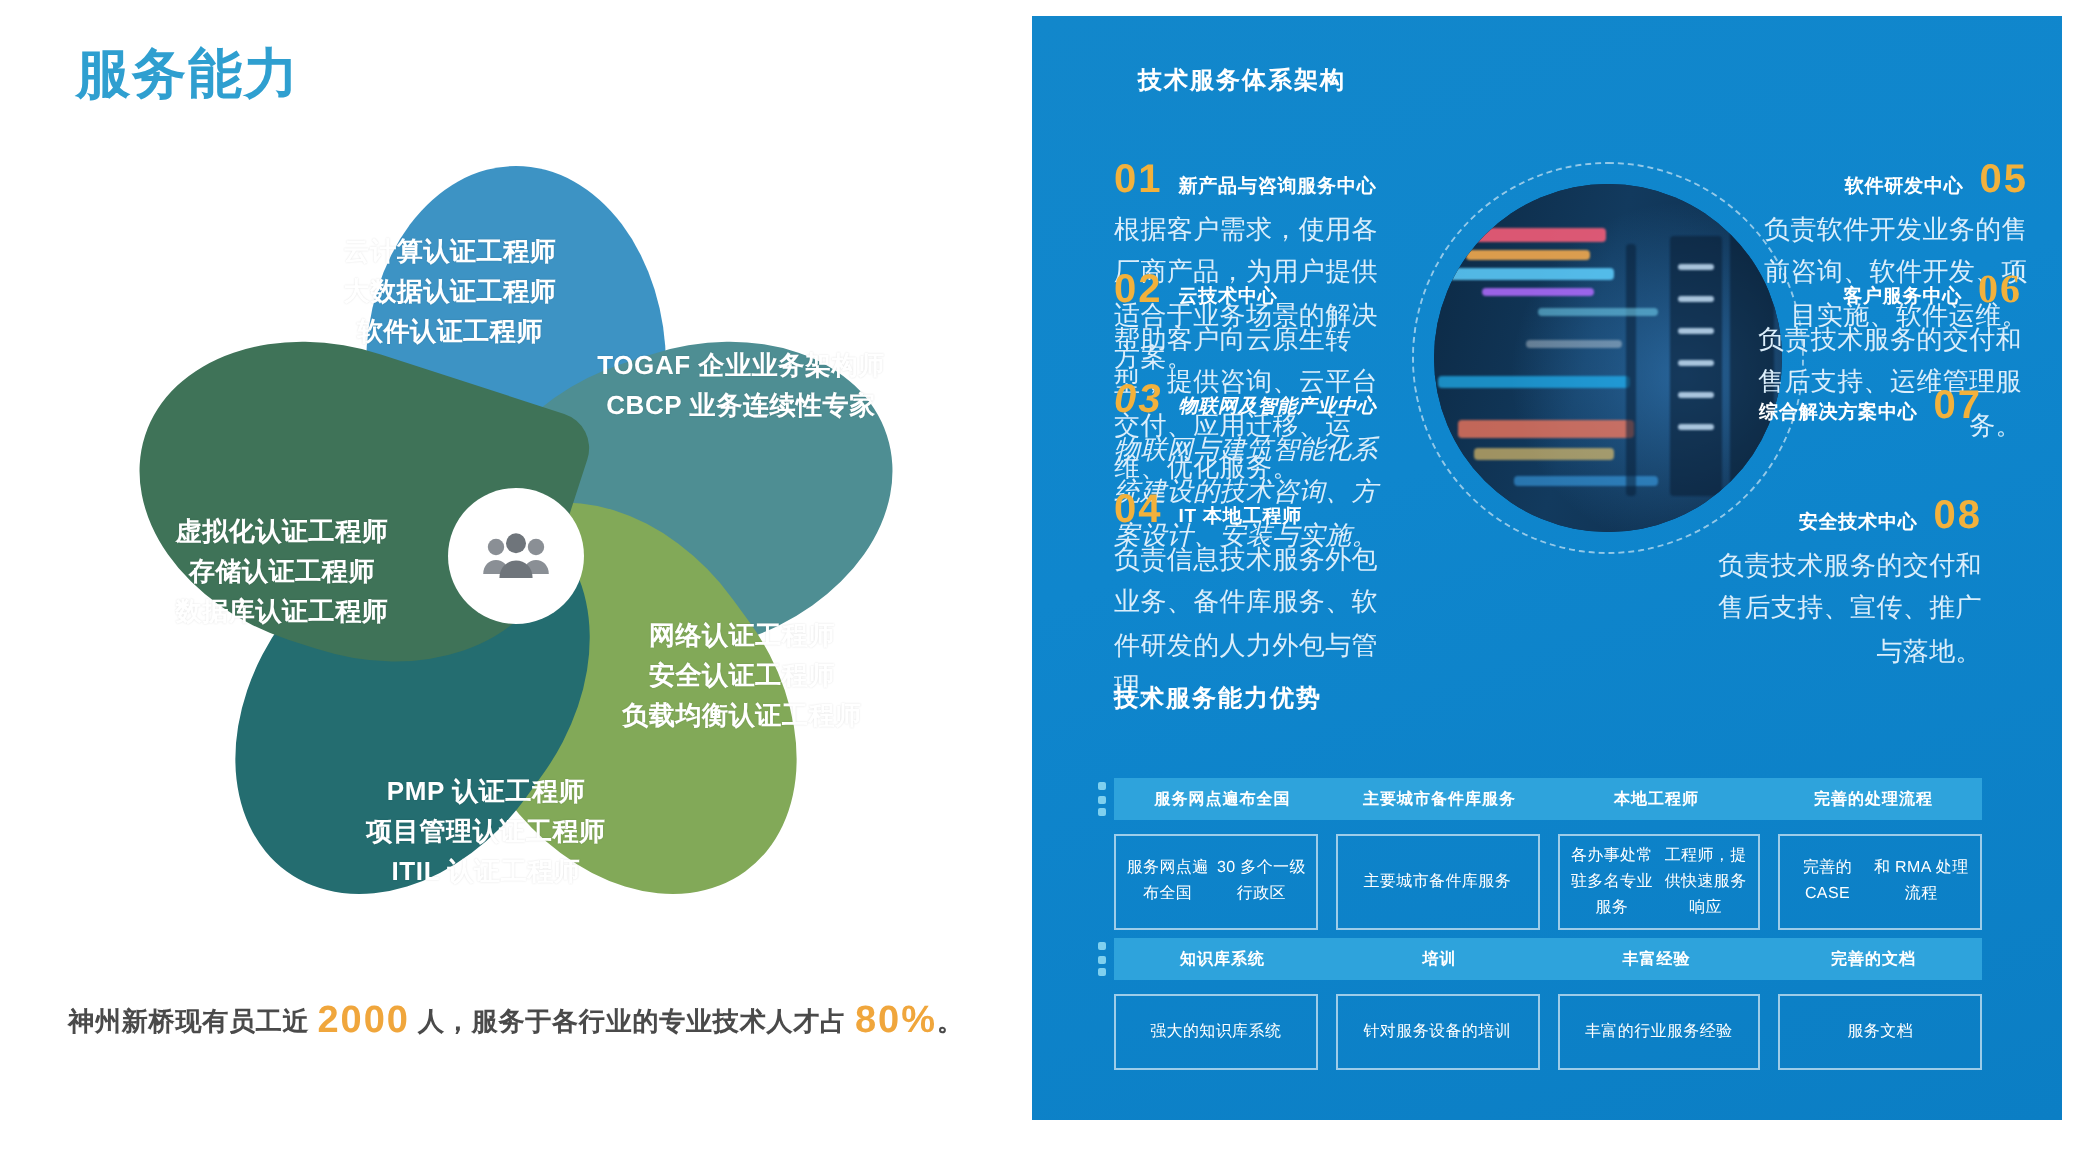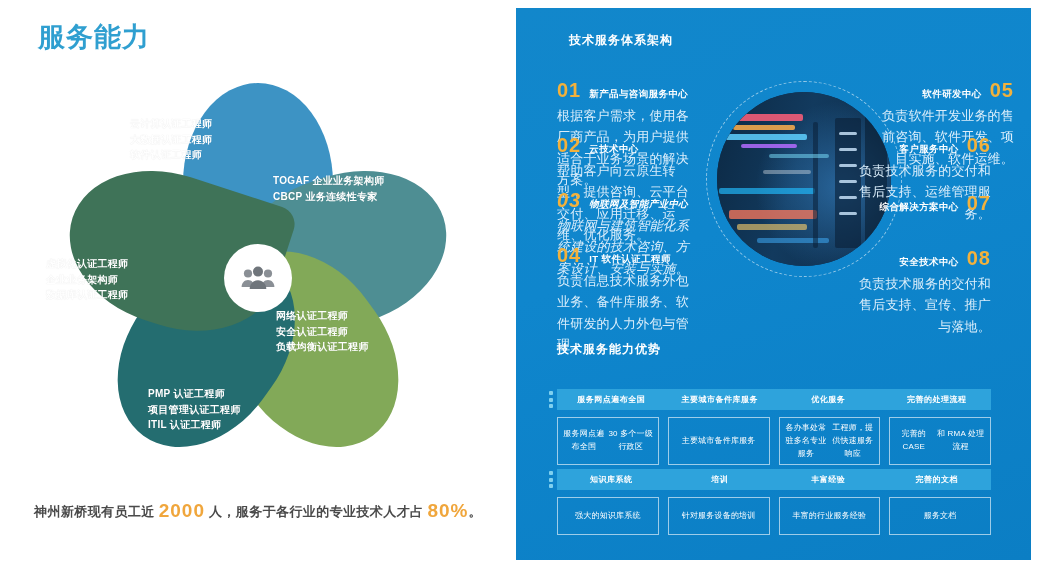--- a/index.html
+++ b/index.html
@@ -63,23 +63,24 @@
     transform-origin: 50% 50%;
   }
   .petal-inner {
     position: absolute;
     inset: 0;
     border-radius: 100px 100px 100px 18px / 75px 75px 75px 18px;
   }
   .petal-label {
     position: absolute;
     color: #ffffff;
-    font-size: 10px;
+    font-size: 13px;
     font-weight: 700;
     line-height: 1.55;
+    text-align: center;
     white-space: nowrap;
     letter-spacing: 0.3px;
     text-shadow: 0 0 1px rgba(0,0,0,0.12);
   }
   
   #flower-center {
     position: absolute;
     left: 50%; top: 50%;
     width: 62px; height: 62px;
     margin-left: -31px; margin-top: -31px;
@@ -305,21 +306,21 @@
     </div>
 
     <div class="petal-label" style="left:120px; top:308px; width:190px;">
       <div>PMP 认证工程师</div>
       <div>项目管理认证工程师</div>
       <div>ITIL 认证工程师</div>
     </div>
 
     <div class="petal-label" style="left:18px; top:178px; width:190px;">
       <div>虚拟化认证工程师</div>
-      <div>企业业务架构师</div>
+      <div>存储认证工程师</div>
       <div>数据库认证工程师</div>
     </div>
 
     <div id="flower-center">
       <span id="people-icon">
         <svg width="34" height="24" viewBox="0 0 34 24" aria-hidden="true">
           <circle cx="7" cy="7.5" r="4.1" fill="#8a8f95"></circle>
           <path d="M0.6 21c0-4.2 2.9-7 6.4-7s6.4 2.8 6.4 7z" fill="#8a8f95"></path>
           <circle cx="27" cy="7.5" r="4.1" fill="#8a8f95"></circle>
           <path d="M20.6 21c0-4.2 2.9-7 6.4-7s6.4 2.8 6.4 7z" fill="#8a8f95"></path>
@@ -389,34 +390,34 @@
     <div class="head">
       <span class="idx">03</span>
       <span class="it-title">物联网及智能产业中心</span>
     </div>
     <div class="it-desc">物联网与建筑智能化系统建设的技术咨询、方案设计、安装与实施。</div>
   </div>
 
   <div class="num-item left" style="left:41px; top:237px; width:136px;">
     <div class="head">
       <span class="idx">04</span>
-      <span class="it-title">IT 软件认证工程师</span>
+      <span class="it-title">IT 本地工程师</span>
     </div>
     <div class="it-desc">负责信息技术服务外包业务、备件库服务、软件研发的人力外包与管理。</div>
   </div>
 
   <div class="num-item right" style="left:340px; top:72px; width:135px;margin-left:23px;">
     <div class="head">
       <span class="it-title">软件研发中心</span>
       <span class="idx">05</span>
     </div>
     <div class="it-desc">负责软件开发业务的售前咨询、软件开发、项目实施、软件运维。</div>
   </div>
 
-  <div class="num-item right" style="left:340px; top:127px; width:135px;">
+  <div class="num-item right" style="left:360px; top:127px; width:135px;font-family:Liberation Serif, serif;">
     <div class="head">
       <span class="it-title">客户服务中心</span>
       <span class="idx">06</span>
     </div>
     <div class="it-desc">负责技术服务的交付和售后支持、运维管理服务。</div>
   </div>
 
   <div class="num-item right" style="left:336px; top:185px; width:139px;">
     <div class="head">
       <span class="it-title">综合解决方案中心</span>
@@ -436,21 +437,21 @@
 
   <div class="adv-row" style="top:381px;">
     <div class="tab-notch">
         <i></i>
         <i></i>
         <i></i>
       </div>
     <div class="adv-head">
       <div class="cell">服务网点遍布全国</div>
       <div class="cell">主要城市备件库服务</div>
-      <div class="cell">优化服务</div>
+      <div class="cell">本地工程师</div>
       <div class="cell">完善的处理流程</div>
     </div>
     <div class="adv-cells tall">
       <div class="cell">
           <div>服务网点遍布全国</div>
           <div>30 多个一级行政区</div>
         </div>
       <div class="cell">
           <div>主要城市</div>
           <div>备件库服务</div>

